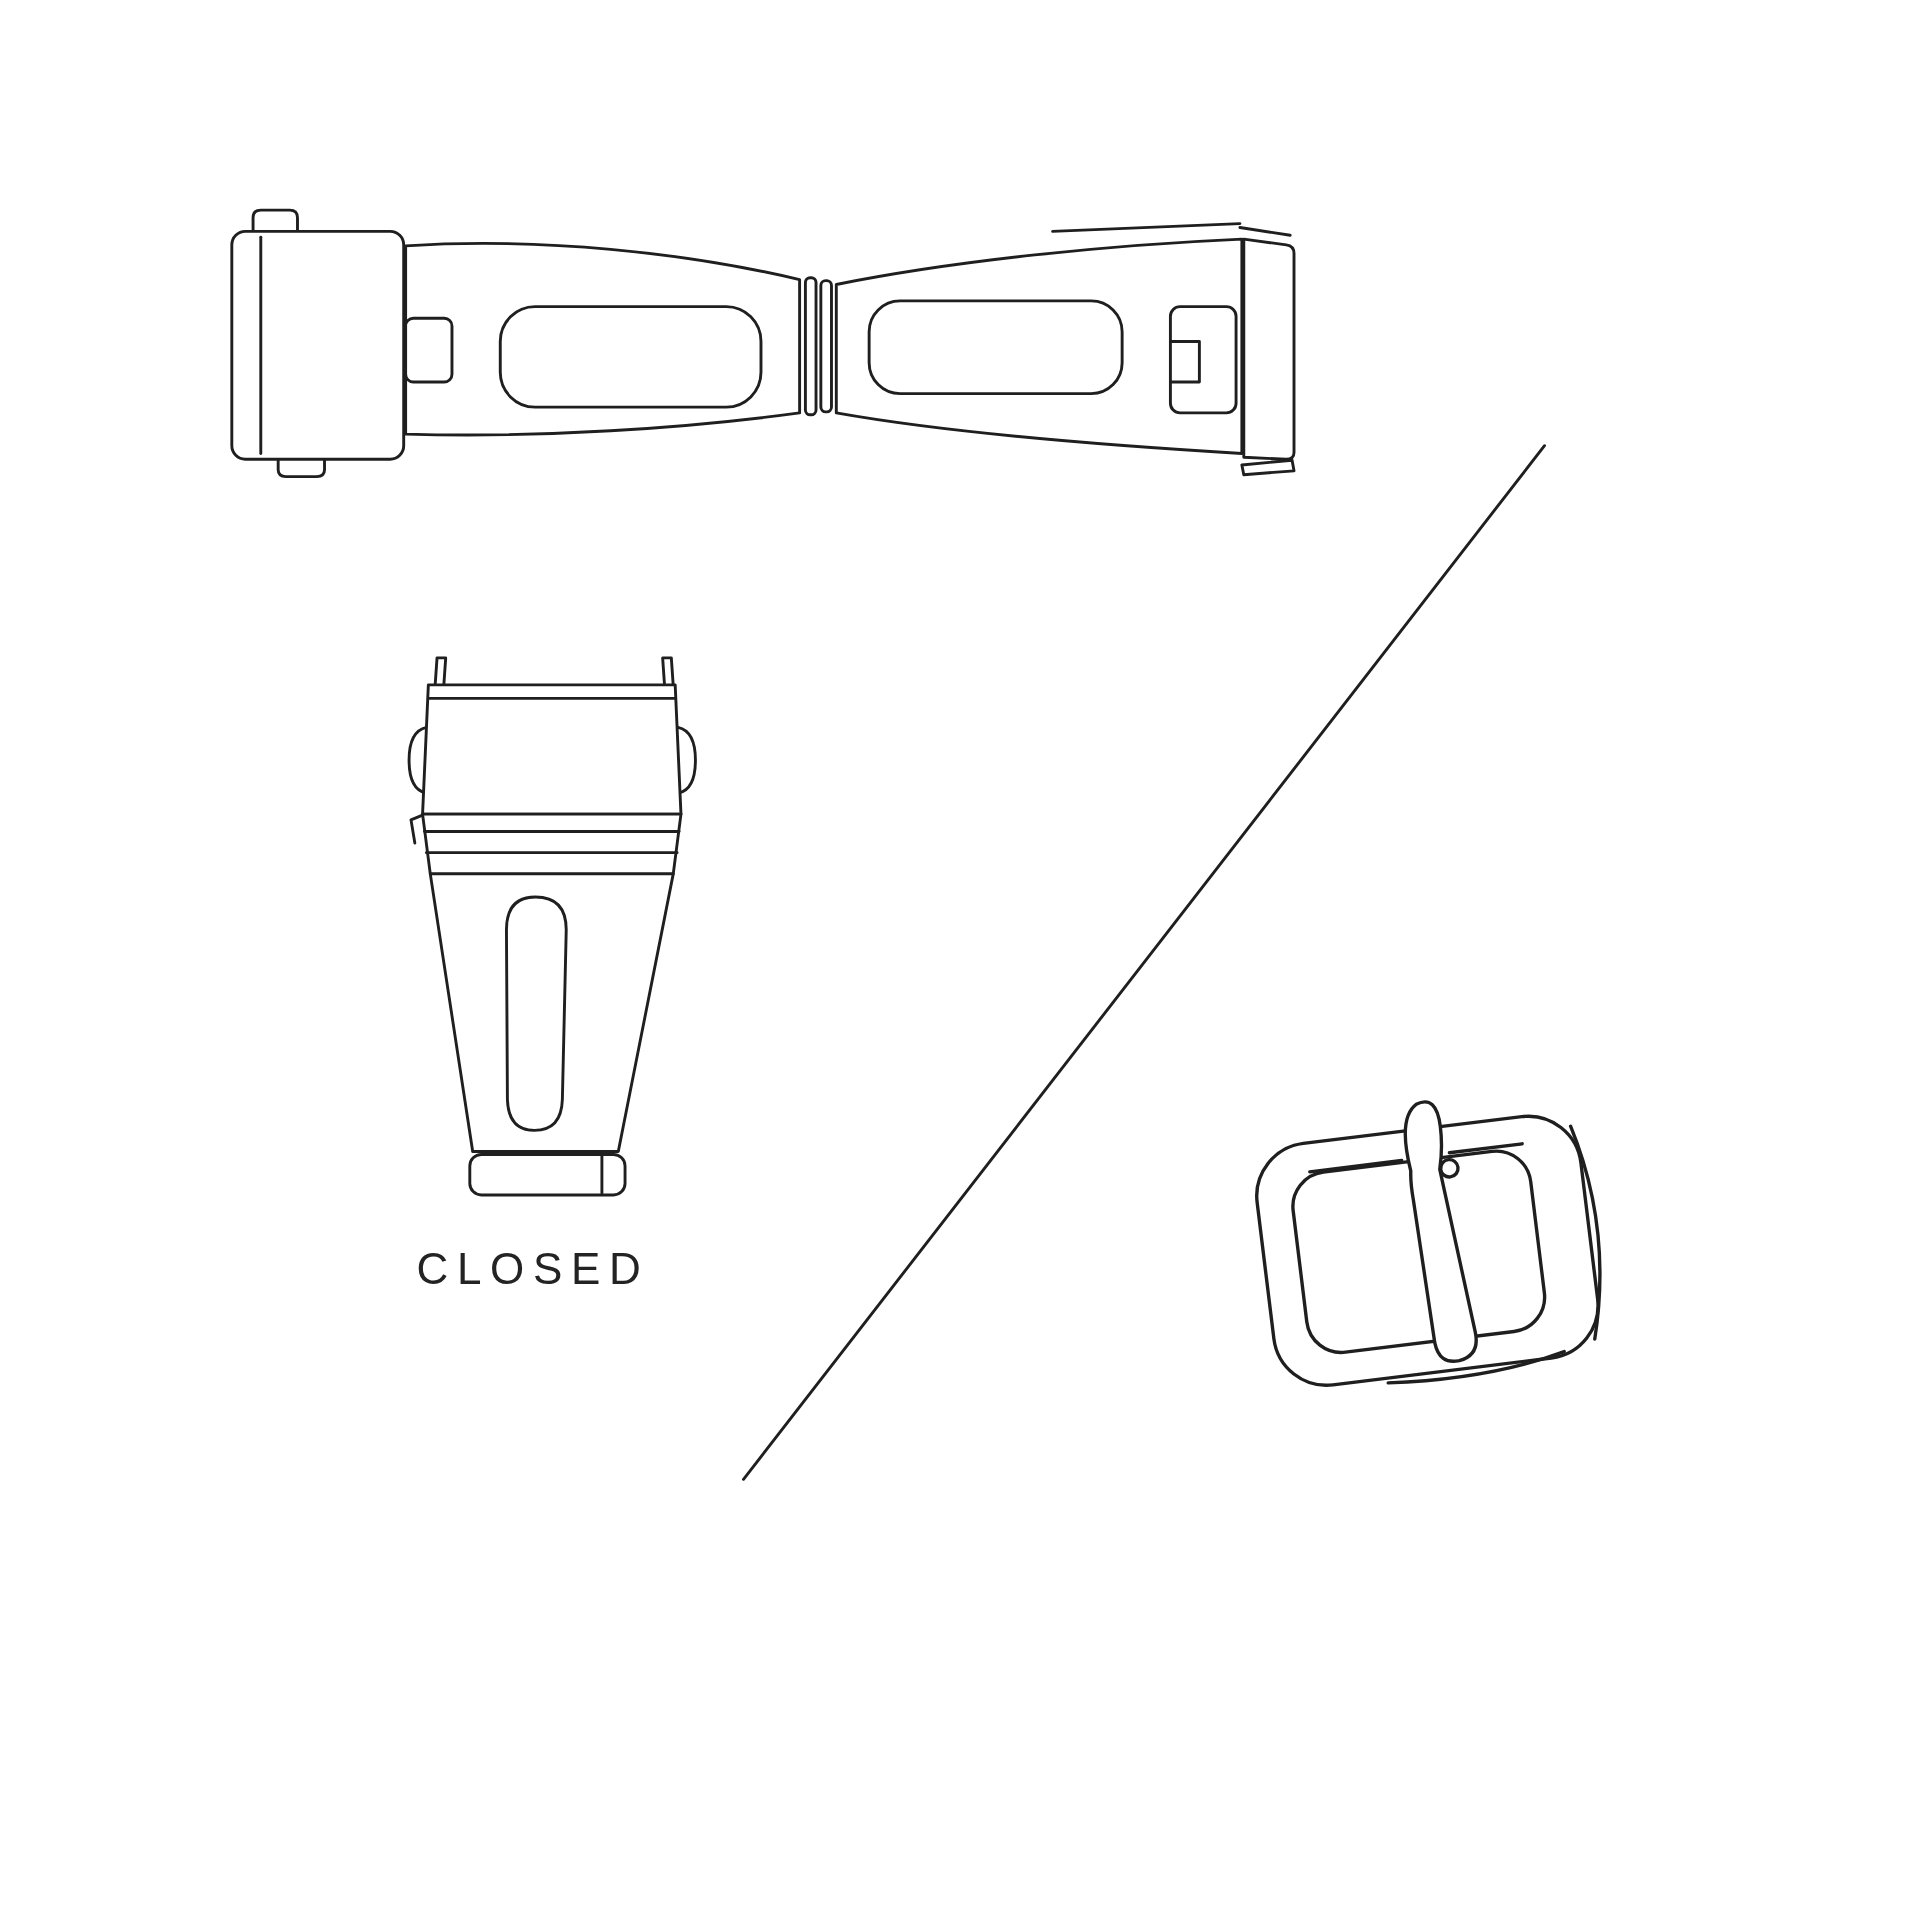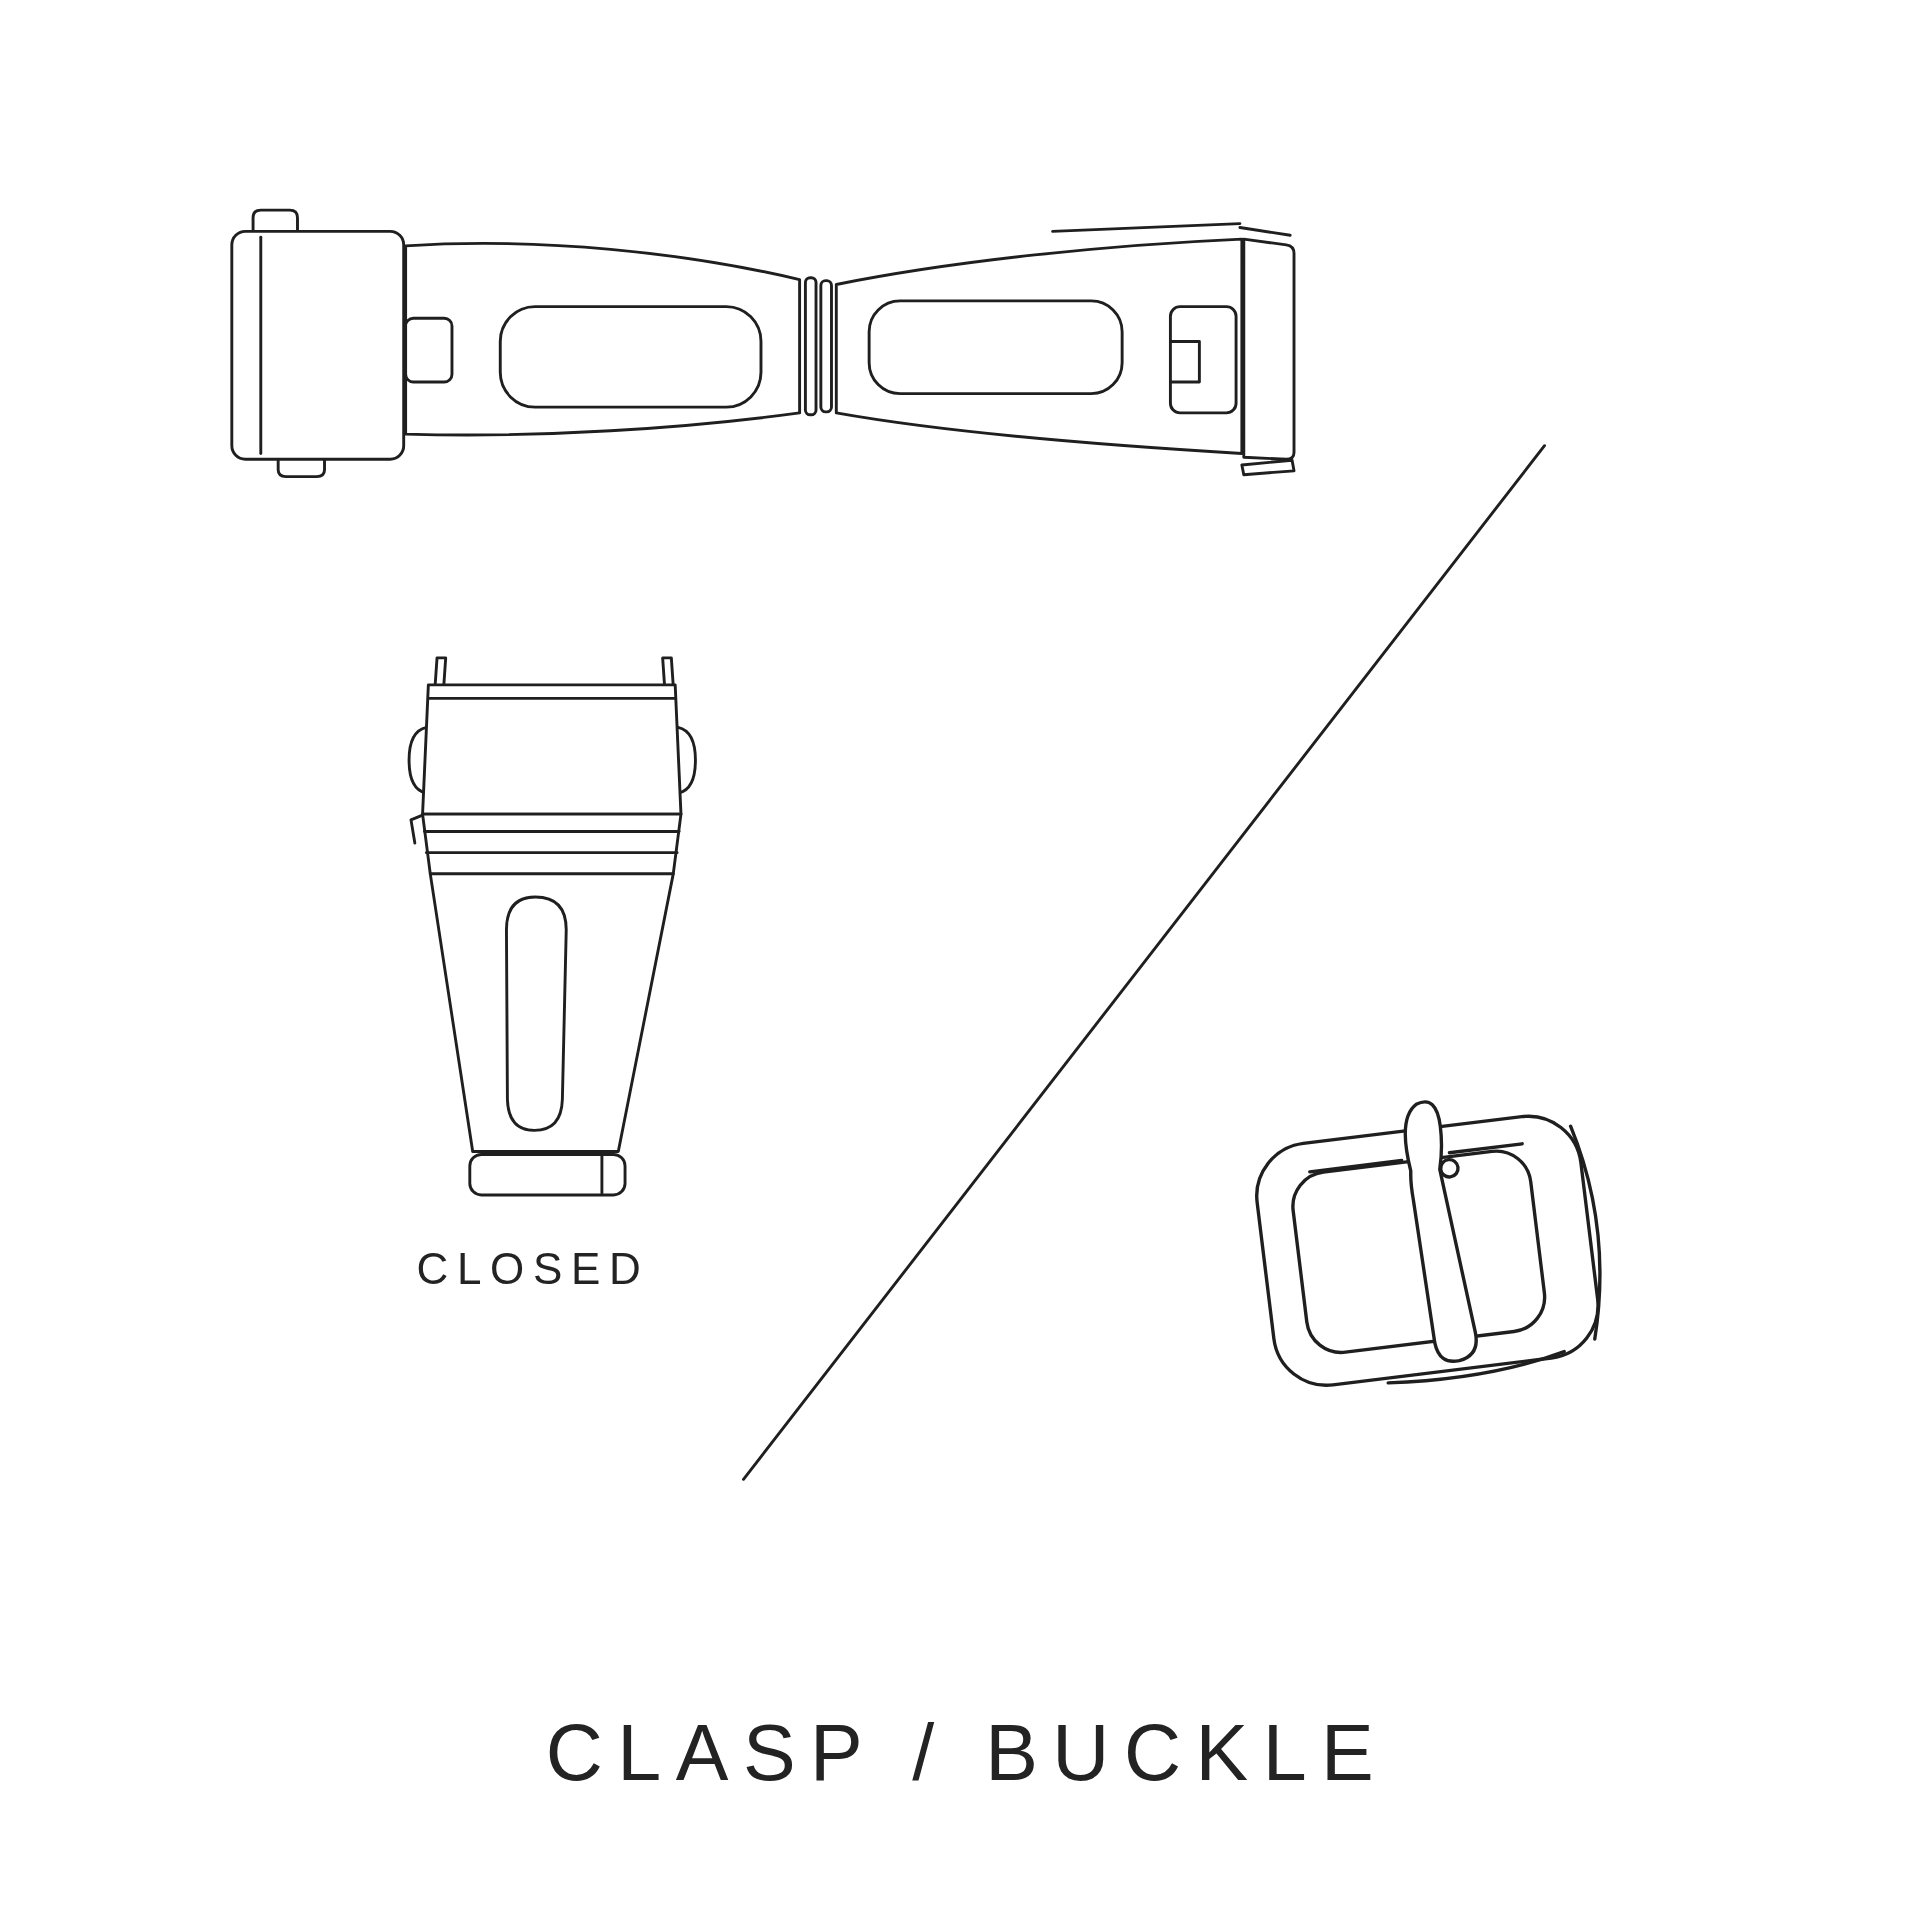--- a/index.html
+++ b/index.html
@@ -121,16 +121,15 @@
 
         <path d="M 96,78 L 192,78"></path>
         <path d="M 242,76 L 318,76"></path>
         <circle cx="240" cy="92" r="9" fill="#ffffff"></circle>
 
         <path fill="#ffffff" d="M 200,90 Q 193,34 214,22 Q 236,14 236,48 Q 236,70 230,92 L 246,264 Q 248,288 226,291 Q 205,293 203,270 L 199,120 Q 198,102 200,90 Z"></path>
       </g>
     </svg>
   </figure>
 
-  <h1 class="title" style="left:967px; top:1707px;">CLASP / BUCKLE</h1>
 
 </div>
 
 
 </body></html>

